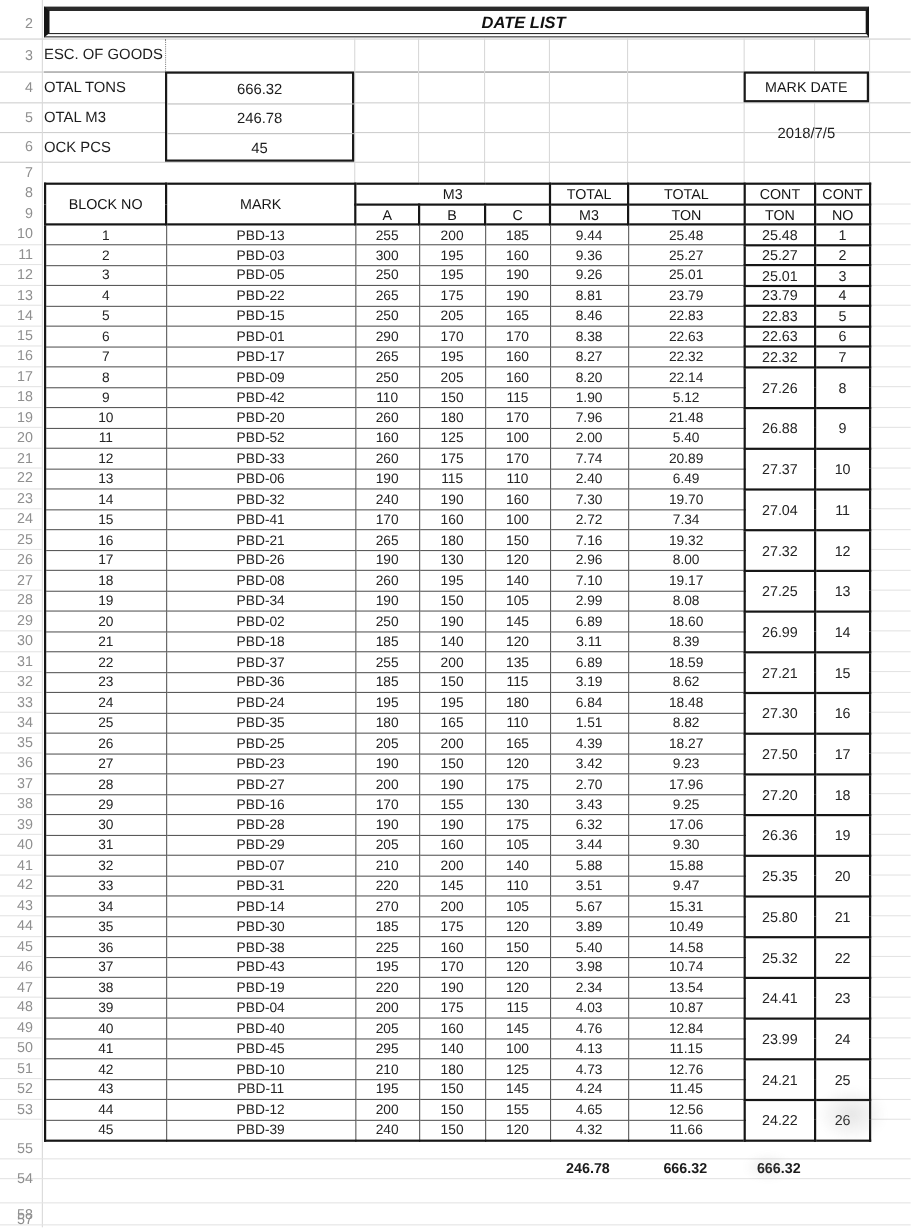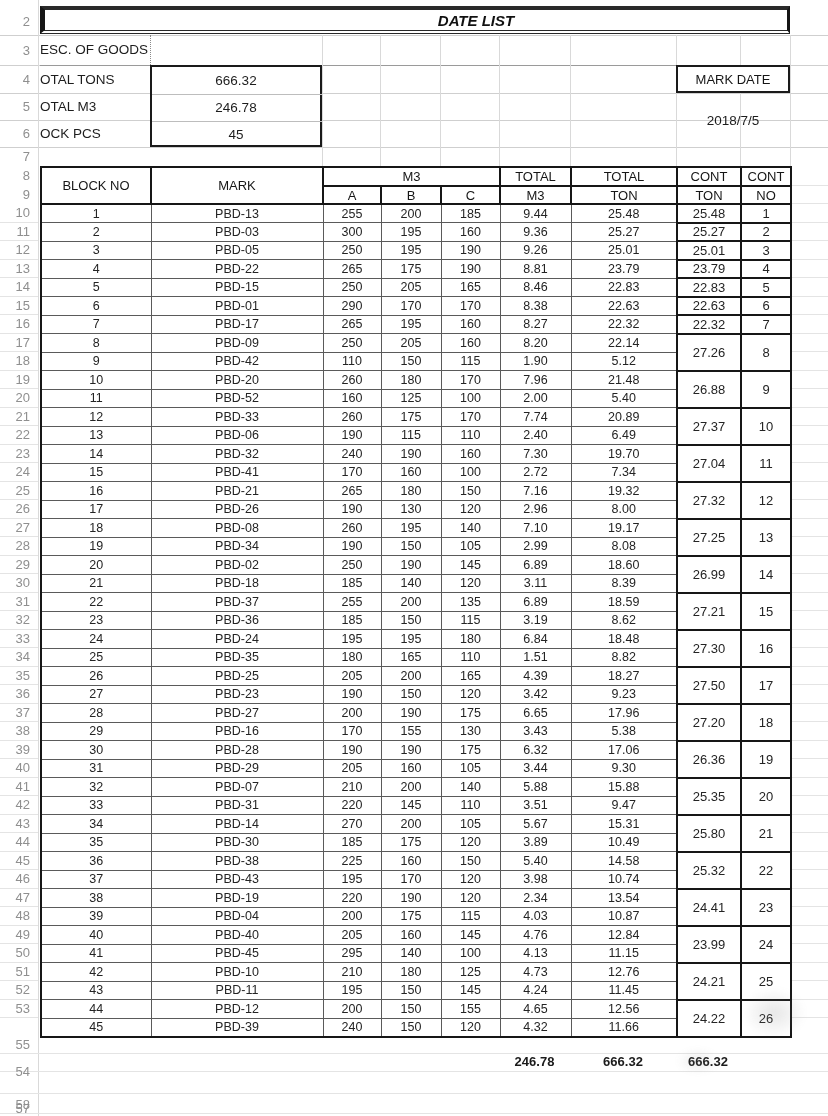--- a/index.html
+++ b/index.html
@@ -584,33 +584,33 @@
         <td>120</td>
         <td>3.42</td>
         <td>9.23</td>
       </tr>
       <tr style="height: 18.5px;">
         <td>28</td>
         <td>PBD-27</td>
         <td>200</td>
         <td>190</td>
         <td>175</td>
-        <td>6.65</td>
+        <td>2.70</td>
         <td>17.96</td>
         <td class="cont-cell" rowspan="2">27.20</td>
         <td class="cont-cell" rowspan="2">18</td>
       </tr>
       <tr style="height: 18.5px;">
         <td>29</td>
         <td>PBD-16</td>
         <td>170</td>
         <td>155</td>
         <td>130</td>
         <td>3.43</td>
-        <td>5.38</td>
+        <td>9.25</td>
       </tr>
       <tr style="height: 18.5px;">
         <td>30</td>
         <td>PBD-28</td>
         <td>190</td>
         <td>190</td>
         <td>175</td>
         <td>6.32</td>
         <td>17.06</td>
         <td class="cont-cell" rowspan="2">26.36</td>

